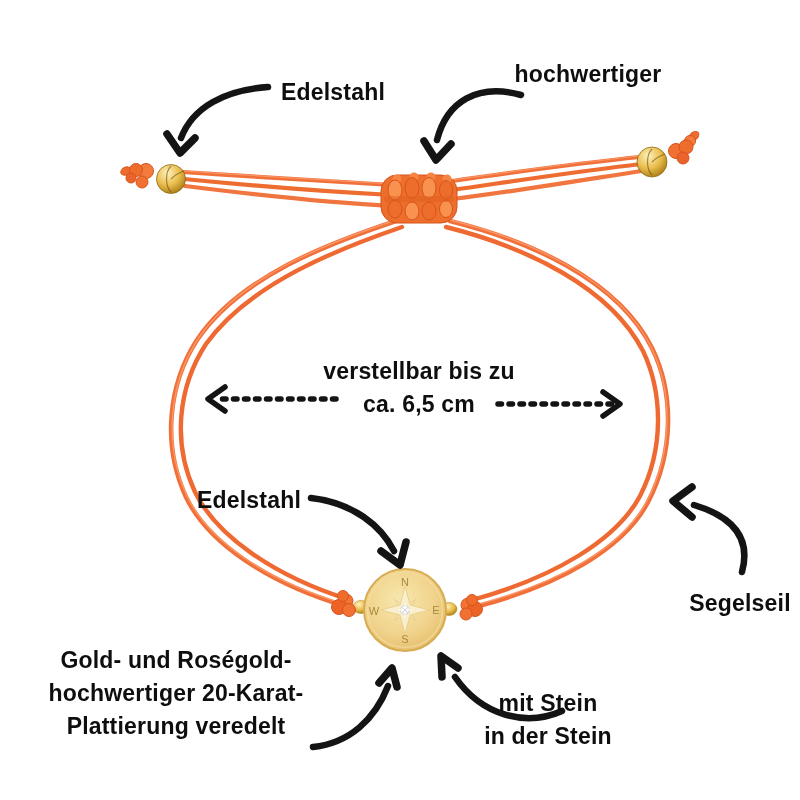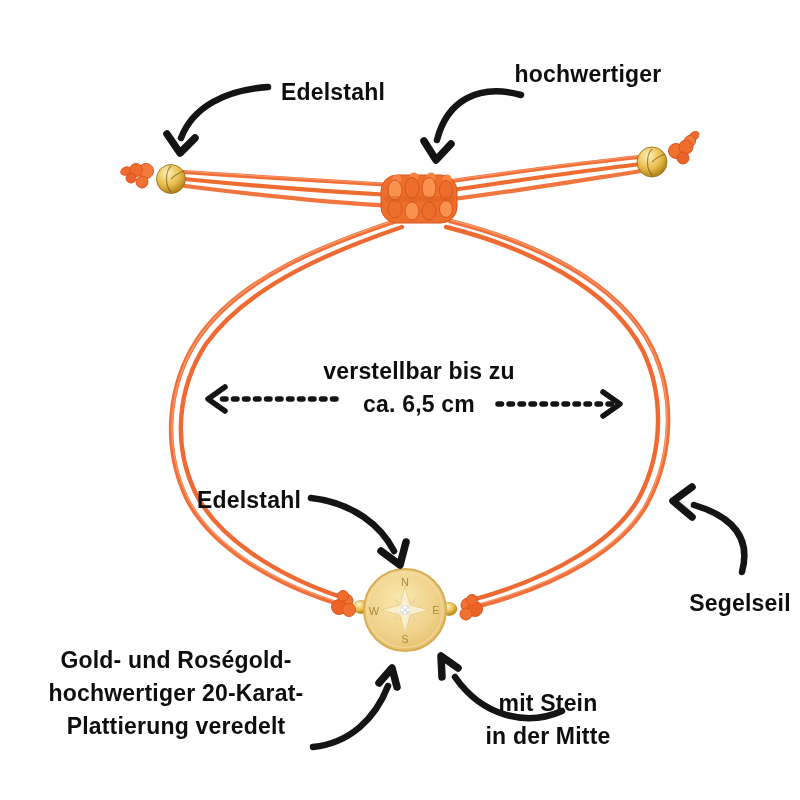--- a/index.html
+++ b/index.html
@@ -181,21 +181,21 @@
     <div>verstellbar bis zu</div>
     <div>ca. 6,5 cm</div>
   </div>
 
   <div class="label" style="left:249px;top:484px;">Edelstahl</div>
 
   <div class="label" style="left:712px;top:587px;margin-left:28px;">Segelseil</div>
 
   <div class="label" style="left:548px;top:645px;margin-top:42px;">
     <div>mit Stein</div>
-    <div>in der Mitte</div>
+    <div>in der Stein</div>
   </div>
 
   <div class="label" style="left:176px;top:644px;">
     <div>Gold- und Roségold-</div>
     <div>hochwertiger 20-Karat-</div>
     <div>Plattierung veredelt</div>
   </div>
 
 </div>
 

